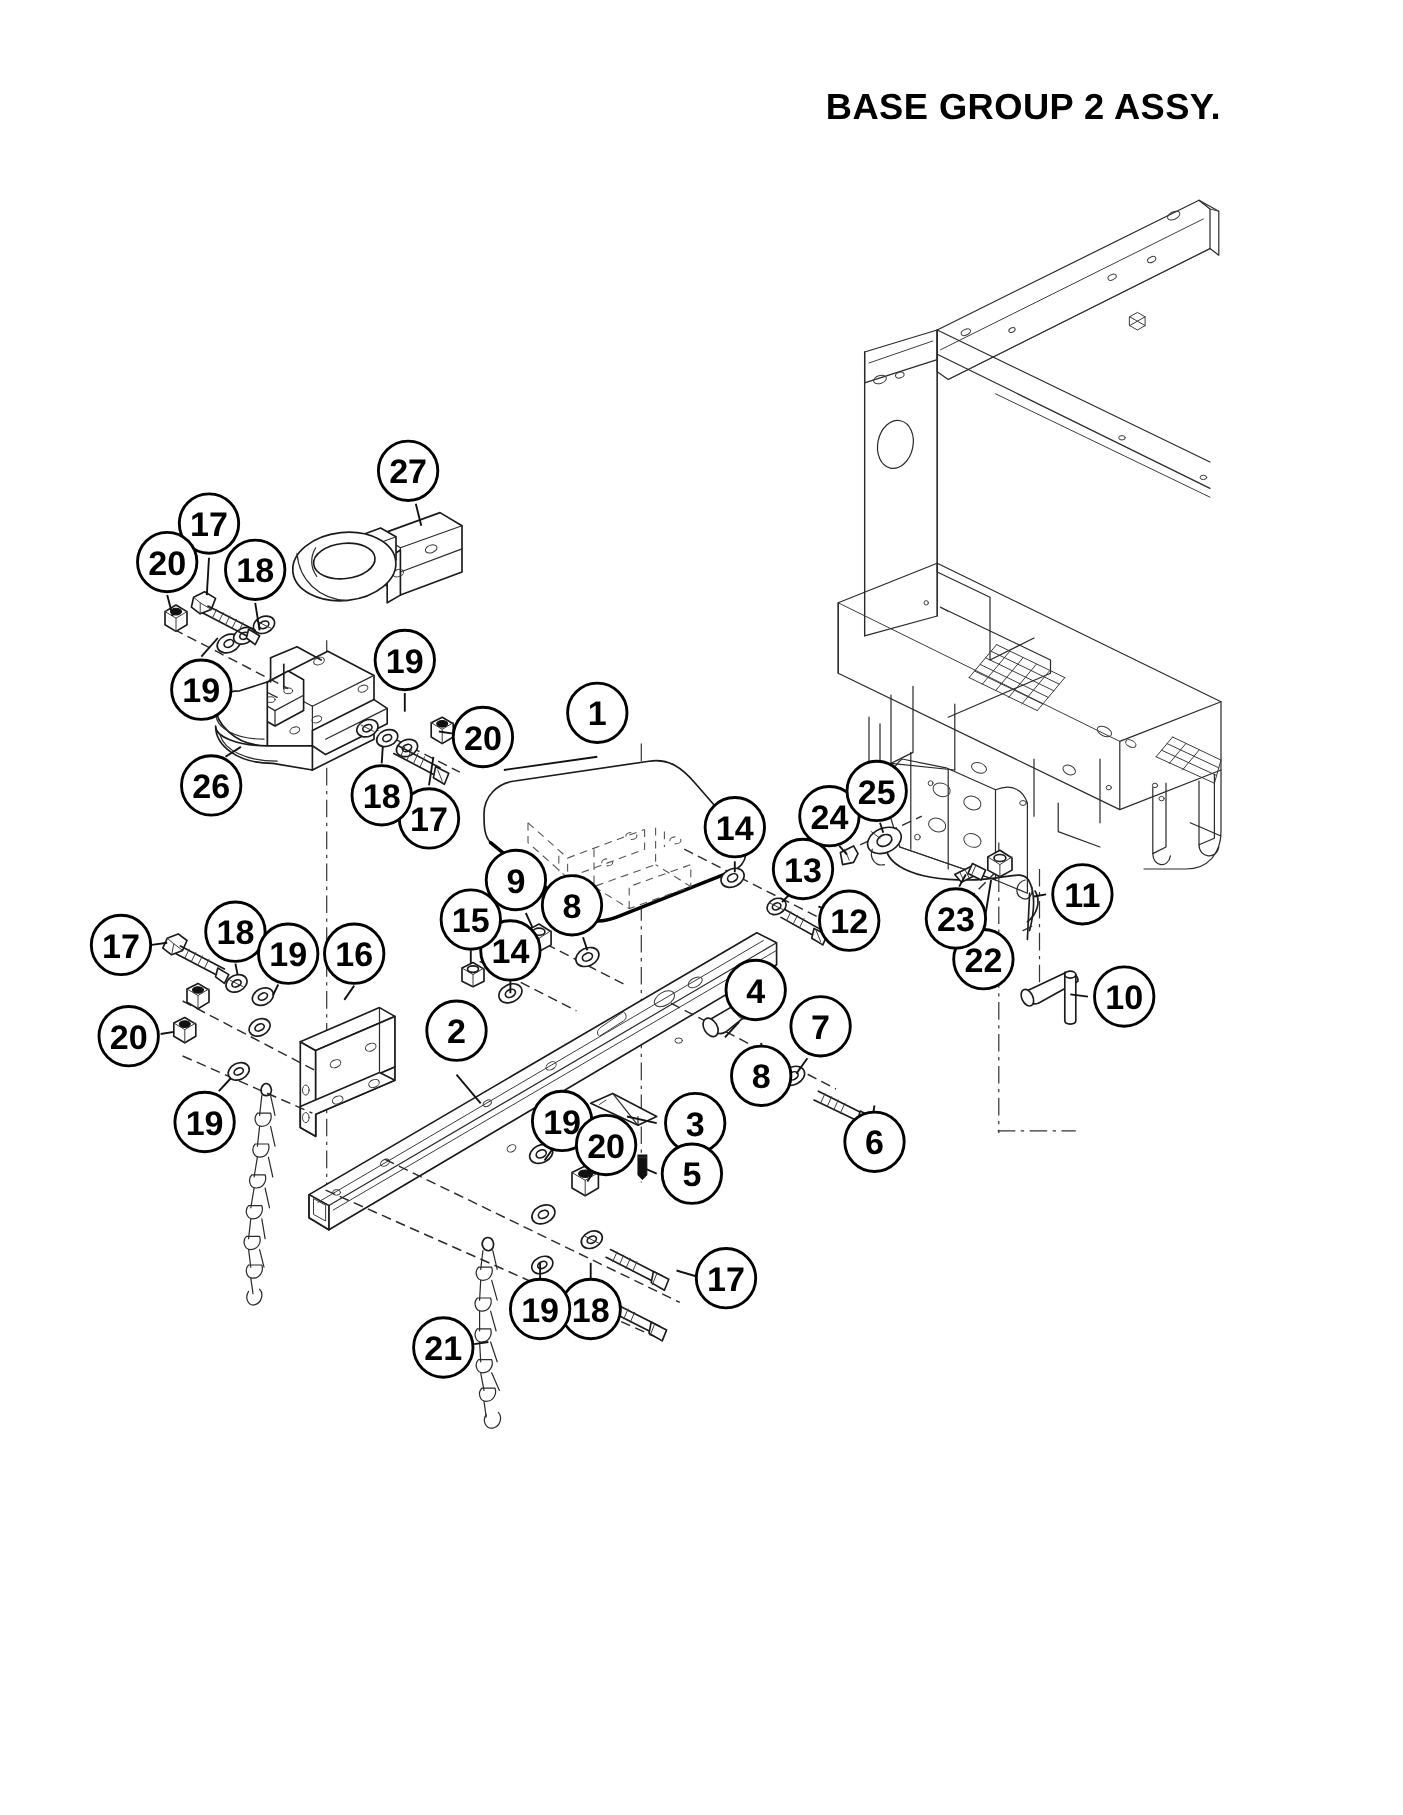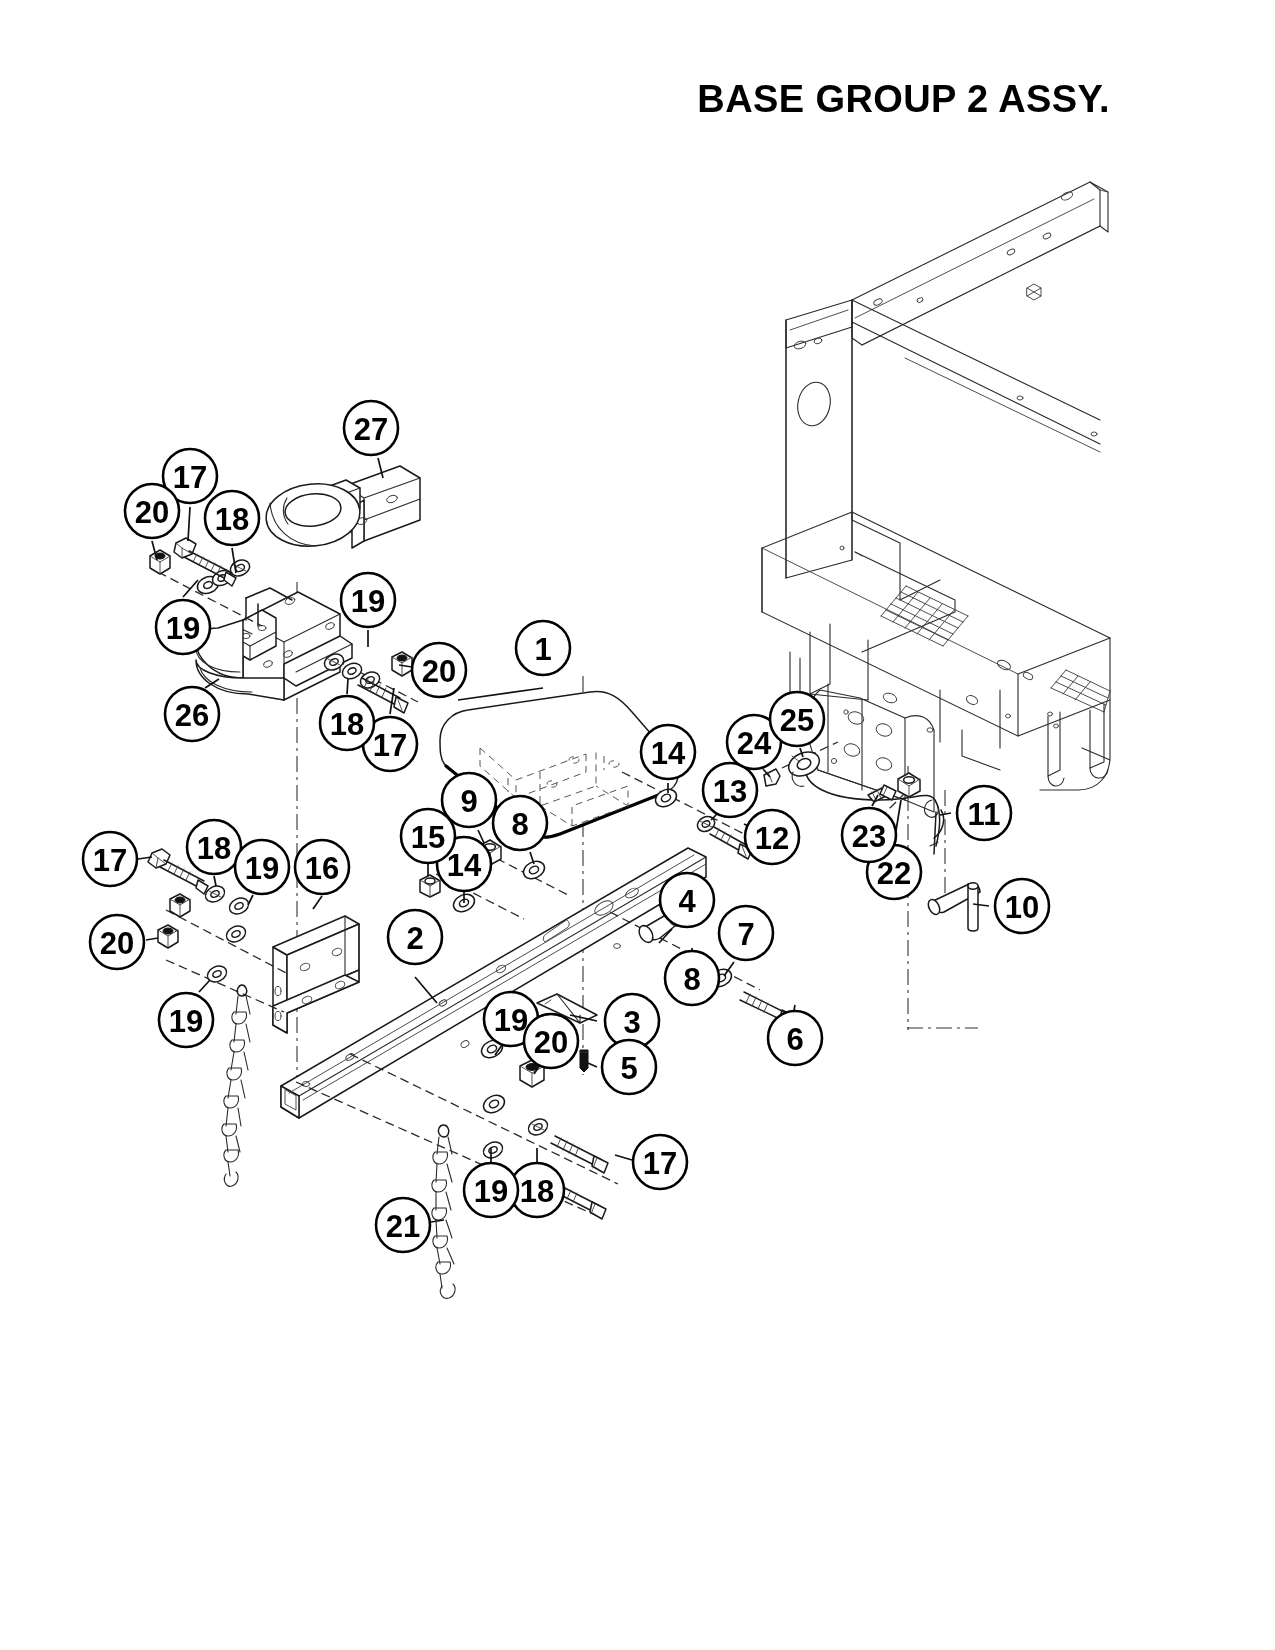--- a/index.html
+++ b/index.html
@@ -1,21 +1,21 @@
 <!DOCTYPE html>
 <html><head>
 <meta charset="utf-8">
 <style>
   html,body{margin:0;padding:0;background:#ffffff;}
   body{width:1275px;height:1650px;font-family:"Liberation Sans",sans-serif;overflow:hidden;}
   #sheet{position:relative;width:1275px;height:1650px;background:#fff;}
   #title{
     position:absolute;right:165px;top:78px;
     font-family:"Liberation Sans",sans-serif;
-    font-weight:bold;font-size:38px;letter-spacing:.4px;color:#000;
+    font-weight:bold;font-size:33px;letter-spacing:.4px;color:#000;
     white-space:nowrap;
   }
   svg#dwg{position:absolute;left:0;top:0;width:1275px;height:1650px;}
   .ln{fill:none;stroke:#1a1a1a;stroke-width:1.5;stroke-linecap:round;stroke-linejoin:round;}
   .lnT{fill:none;stroke:#2a2a2a;stroke-width:1.1;stroke-linecap:round;stroke-linejoin:round;}
   .lnH{fill:none;stroke:#3a3a3a;stroke-width:0.9;stroke-linecap:round;stroke-linejoin:round;}
   .hv{fill:none;stroke:#555;stroke-width:1;stroke-dasharray:7 5;}
   .cl{fill:none;stroke:#333;stroke-width:1.1;stroke-dasharray:16 5 3 5;}
   .ld{fill:none;stroke:#2a2a2a;stroke-width:1.3;stroke-dasharray:9 5;}
   .leader{fill:none;stroke:#111;stroke-width:1.7;}

